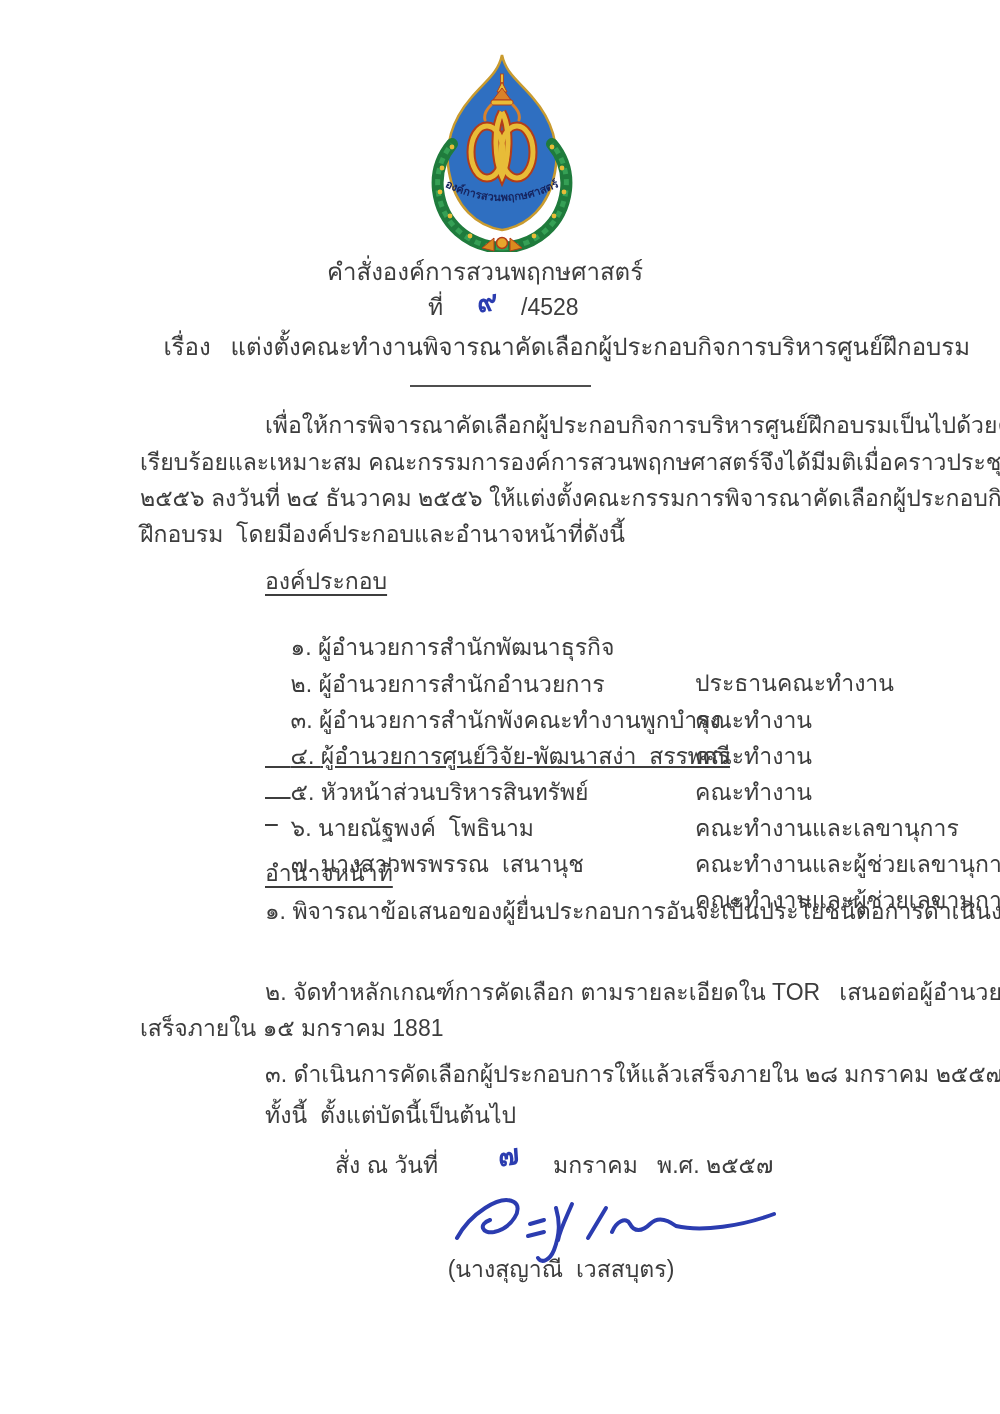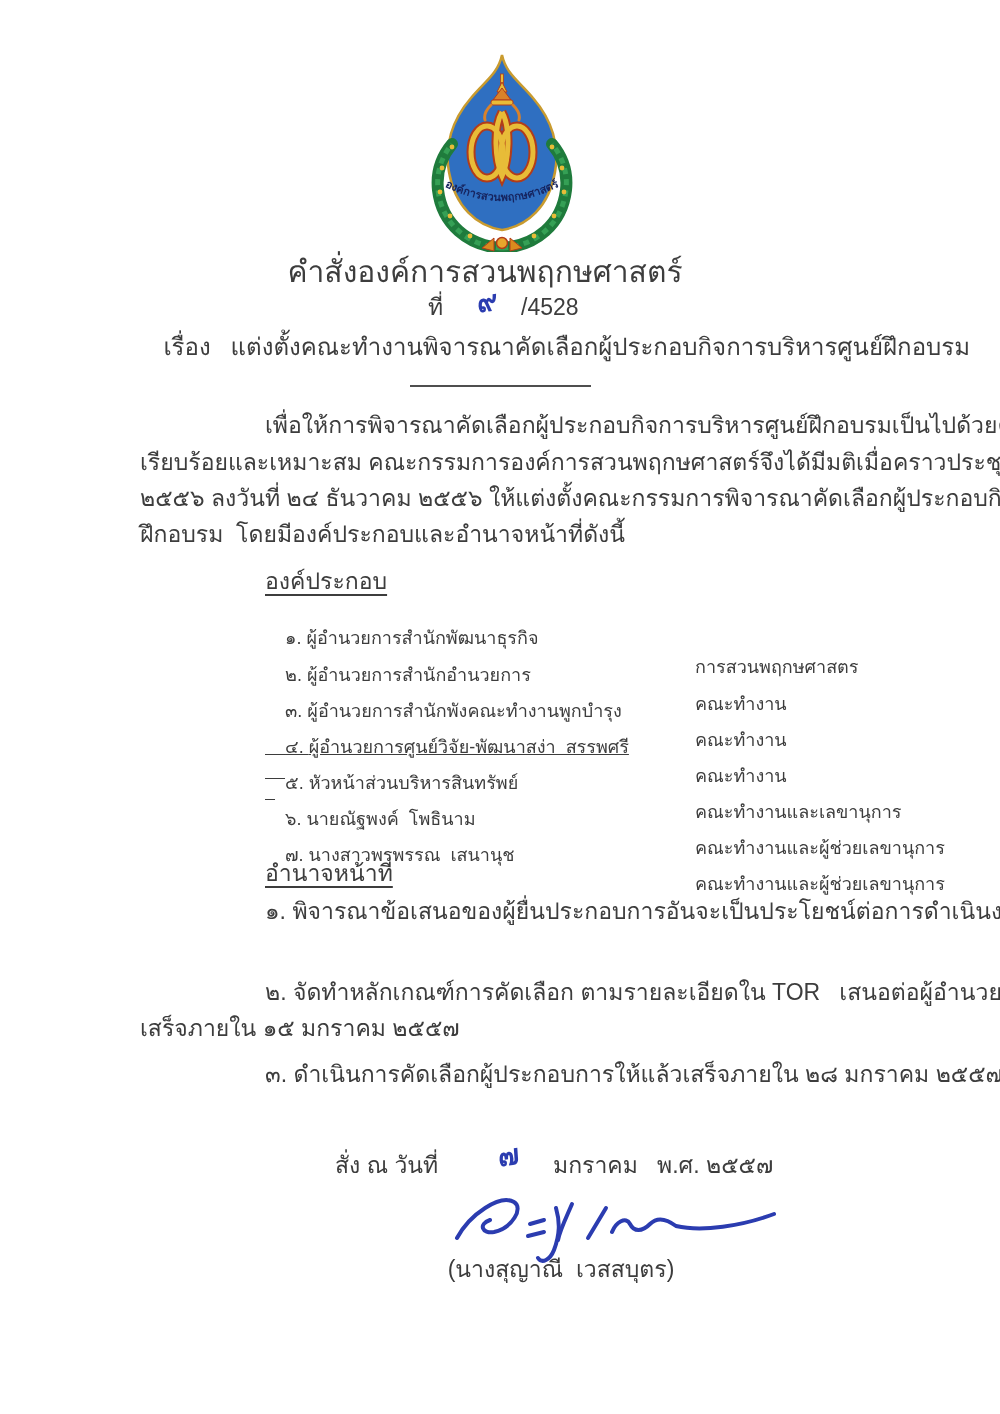--- a/index.html
+++ b/index.html
@@ -7,21 +7,21 @@
     position:relative;width:1000px;height:1414px;margin:0 auto;
     background:#ffffff;overflow:hidden;
     font-family:"Liberation Sans",sans-serif;
     color:#3d3d3d;
   }
   .line{position:absolute;white-space:pre;font-size:23px;line-height:31px;color:#3d3d3d;}
   .center{text-align:center;}
   .uline{text-decoration:underline;text-underline-offset:5px;}
   .hand{display:inline-block;font-size:28px;transform:rotate(-8deg) skewX(-4deg);color:#2b3cb0;font-weight:bold;}
   .divider{position:absolute;background:#4f4f4f;height:2px;}
-  .row{position:absolute;white-space:pre;font-size:18px;}
+  .row{position:absolute;white-space:pre;font-size:23px;}
   .row .role{position:absolute;left:430px;white-space:pre;}
   .seal{position:absolute;left:424px;top:52px;}
   .sig{position:absolute;left:452px;top:1186px;}
 </style>
 </head>
 <body>
 
 <div class="page">
 
   <svg class="seal" width="156" height="200" viewBox="0 0 156 200">
@@ -76,40 +76,40 @@
     </g>
 
     <defs>
         <path id="bannerArc" d="M20,134 Q78,164 136,134" fill="none"></path>
       </defs>
     <text font-size="11" fill="#16245f" font-weight="bold">
       <textPath href="#bannerArc" startOffset="50%" text-anchor="middle">องค์การสวนพฤกษศาสตร์</textPath>
     </text>
   </svg>
 
-  <div class="line center" style="left:0;top:256px;width:970px;font-size:30px;">คำสั่งองค์การสวนพฤกษศาสตร์</div>
+  <div class="line center" style="left:0;top:256px;width:970px;font-size:24px;">คำสั่งองค์การสวนพฤกษศาสตร์</div>
 
   <span class="line" style="left:428px;top:292px;">ที่</span>
   <span class="line hand" style="left:477px;top:286px;">๙</span>
   <span class="line" style="left:521px;top:292px;">/4528</span>
 
   <div class="line center" style="left:40px;top:331px;width:930px;font-size:24px;text-align:right;">เรื่อง   แต่งตั้งคณะทำงานพิจารณาคัดเลือกผู้ประกอบกิจการบริหารศูนย์ฝึกอบรม</div>
 
   <div class="divider" style="left:410px;top:385px;width:181px;"></div>
 
   <div class="line" style="left:265px;top:410px;">เพื่อให้การพิจารณาคัดเลือกผู้ประกอบกิจการบริหารศูนย์ฝึกอบรมเป็นไปด้วยความ</div>
   <div class="line" style="left:140px;top:447px;">เรียบร้อยและเหมาะสม คณะกรรมการองค์การสวนพฤกษศาสตร์จึงได้มีมติเมื่อคราวประชุมครั้งที่ ๑๐/</div>
   <div class="line" style="left:140px;top:483px;">๒๕๕๖ ลงวันที่ ๒๔ ธันวาคม ๒๕๕๖ ให้แต่งตั้งคณะกรรมการพิจารณาคัดเลือกผู้ประกอบกิจการบริหารศูนย์</div>
   <div class="line" style="left:140px;top:519px;">ฝึกอบรม  โดยมีองค์ประกอบและอำนาจหน้าที่ดังนี้</div>
 
   <div class="line uline" style="left:265px;top:566px;">องค์ประกอบ</div>
 
   <div class="row" style="left:265px;top:602px;">
     <span>๑. </span><span>ผู้อำนวยการสำนักพัฒนาธุรกิจ</span>
-    <span class="role">การสวนพฤกษศาสตร</span>
+    <span class="role">ประธานคณะทำงาน</span>
   </div>
   <div class="row" style="left:265px;top:639px;">
     <span>๒. </span><span>ผู้อำนวยการสำนักอำนวยการ</span>
     <span class="role">คณะทำงาน</span>
   </div>
   <div class="row" style="left:265px;top:675px;">
     <span>๓. </span><span>ผู้อำนวยการสำนักพังคณะทำงานพูกบำรุง</span>
     <span class="role">คณะทำงาน</span>
   </div>
   <div class="row" style="left:265px;top:711px;text-decoration:underline;">
@@ -127,24 +127,25 @@
   <div class="row" style="left:265px;top:819px;">
     <span>๗. </span><span>นางสาวพรพรรณ  เสนานุช</span>
     <span class="role">คณะทำงานและผู้ช่วยเลขานุการ</span>
   </div>
 
   <div class="line uline" style="left:265px;top:858px;">อำนาจหน้าที่</div>
 
   <div class="line" style="left:265px;top:896px;">๑. พิจารณาข้อเสนอของผู้ยื่นประกอบการอันจะเป็นประโยชน์ต่อการดำเนินงานและ</div>
 
   <div class="line" style="left:265px;top:977px;">๒. จัดทำหลักเกณฑ์การคัดเลือก ตามรายละเอียดใน TOR   เสนอต่อผู้อำนวยการให้แล้ว</div>
-  <div class="line" style="left:140px;top:1013px;">เสร็จภายใน ๑๕ มกราคม ๒๕๕๗</div>
+  <div class="line" style="left:140px;top:1013px;">เสร็จภายใน ๑๕ มกราคม 1881</div>
 
   <div class="line" style="left:265px;top:1059px;">๓. ดำเนินการคัดเลือกผู้ประกอบการให้แล้วเสร็จภายใน ๒๘ มกราคม ๒๕๕๗</div>
 
+  <div class="line" style="left:265px;top:1100px;">ทั้งนี้  ตั้งแต่บัดนี้เป็นต้นไป</div>
 
   <span class="line" style="left:335px;top:1150px;text-align:right;">สั่ง ณ วันที่</span>
   <span class="line hand" style="left:498px;top:1140px;">๗</span>
   <span class="line" style="left:553px;top:1150px;">มกราคม   พ.ศ. ๒๕๕๗</span>
 
   <svg class="sig" width="330" height="78" viewBox="0 0 330 78">
     <g fill="none" stroke="#2b3cb0" stroke-width="4" stroke-linecap="round" stroke-linejoin="round">
       <path d="M5,52 C18,28 48,8 62,16 C72,22 60,42 42,46 C30,48 26,38 38,34"></path>
       <path d="M78,38 l14,-4"></path>
       <path d="M76,50 l16,-4"></path>

